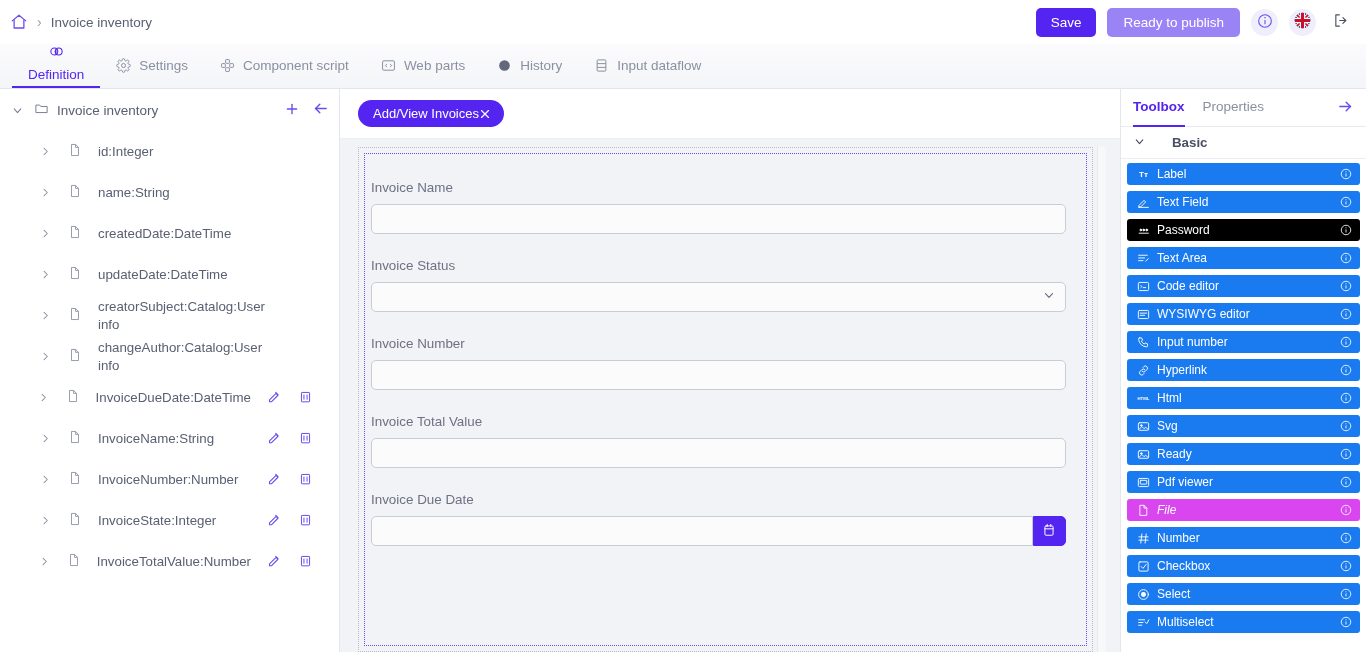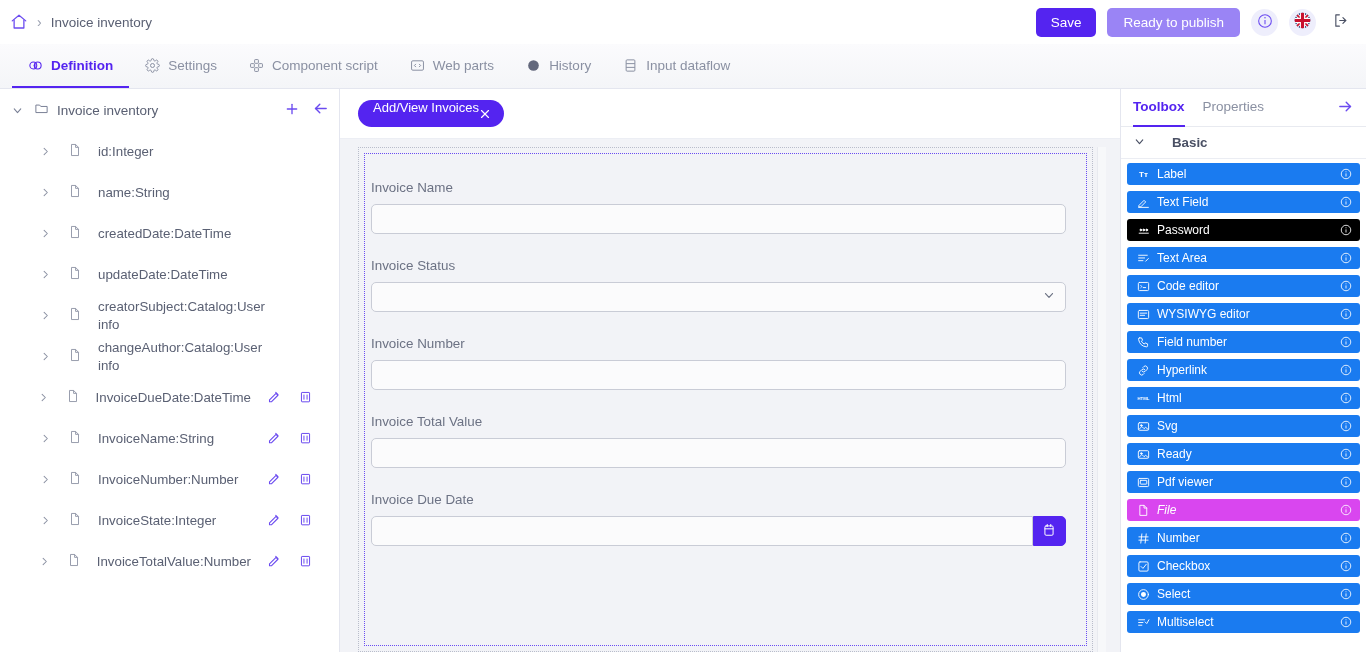--- a/index.html
+++ b/index.html
@@ -57,21 +57,21 @@
     border-bottom: 1px solid #e4e6ef;
     display: flex; align-items: stretch;
     padding-left: 12px;
   }
   .tab {
     display: flex; align-items: center; gap: 8px;
     padding: 0 16px; cursor: pointer;
     font-size: 13.5px; color: #8a90a2;
     position: relative; border-bottom: 2px solid transparent;
   }
-  .tab.active { color: #5424f0; font-weight: bold; border-bottom-color: #5424f0; }
+  .tab.active { color: #5424f0; font-weight: normal; border-bottom-color: #5424f0; flex-direction: column; }
   .tab svg { display: block; }
 
   
   .body { flex: 1; display: flex; min-height: 0; }
 
   
   .tree-pane {
     width: 340px; min-width: 340px;
     background: #ffffff;
     border-right: 1px solid #e4e6ef;
@@ -111,21 +111,21 @@
     background: #f2f3f7; position: relative; overflow: hidden;
   }
   .canvas-tabstrip {
     height: 50px; min-height: 50px; background: #ffffff;
     display: flex; align-items: center; padding-left: 18px;
     border-bottom: 1px solid #eceef4;
   }
   .chip {
     background: #5424f0; color: #ffffff;
     height: 27px; border-radius: 14px;
-    display: flex; 
+    display: flex; align-items: center; 
     padding: 0 13px 0 15px; font-size: 13px; cursor: pointer;
   }
   .chip-close { display: flex; align-items: center; cursor: pointer; }
 
   .canvas-scroll {
     flex: 1; min-height: 0; padding: 8px 14px 0 18px;
     display: flex; overflow: hidden;
   }
   .canvas-outer {
     flex: 1; border: 1px dotted #b9bdcb;
@@ -735,21 +735,21 @@
                 <circle cx="12" cy="7.3" r="1.05" fill="#fff" stroke="none"></circle>
               </svg>
             </span>
           </div>
           <div class="tool-item" style="background: rgb(26, 123, 240);">
             <span class="tool-icon">
               <svg width="13" height="13" viewBox="0 0 24 24" fill="none" stroke="#ffffff" stroke-width="1.7" stroke-linecap="round" stroke-linejoin="round">
                 <path d="M5 3.5h3.5l1.8 4.4-2.2 1.6a12 12 0 005.4 5.4l1.6-2.2 4.4 1.8V18a2 2 0 01-2.2 2A16.5 16.5 0 013 6.7 2 2 0 015 3.5z"></path>
               </svg>
             </span>
-            <span class="tool-label">Field number</span>
+            <span class="tool-label">Input number</span>
             <span class="tool-info">
               <svg width="12" height="12" viewBox="0 0 24 24" fill="none" stroke="#ffffff" stroke-width="1.7">
                 <circle cx="12" cy="12" r="9.5"></circle>
                 <line x1="12" y1="10.8" x2="12" y2="17"></line>
                 <circle cx="12" cy="7.3" r="1.05" fill="#fff" stroke="none"></circle>
               </svg>
             </span>
           </div>
           <div class="tool-item" style="background: rgb(26, 123, 240);">
             <span class="tool-icon">

